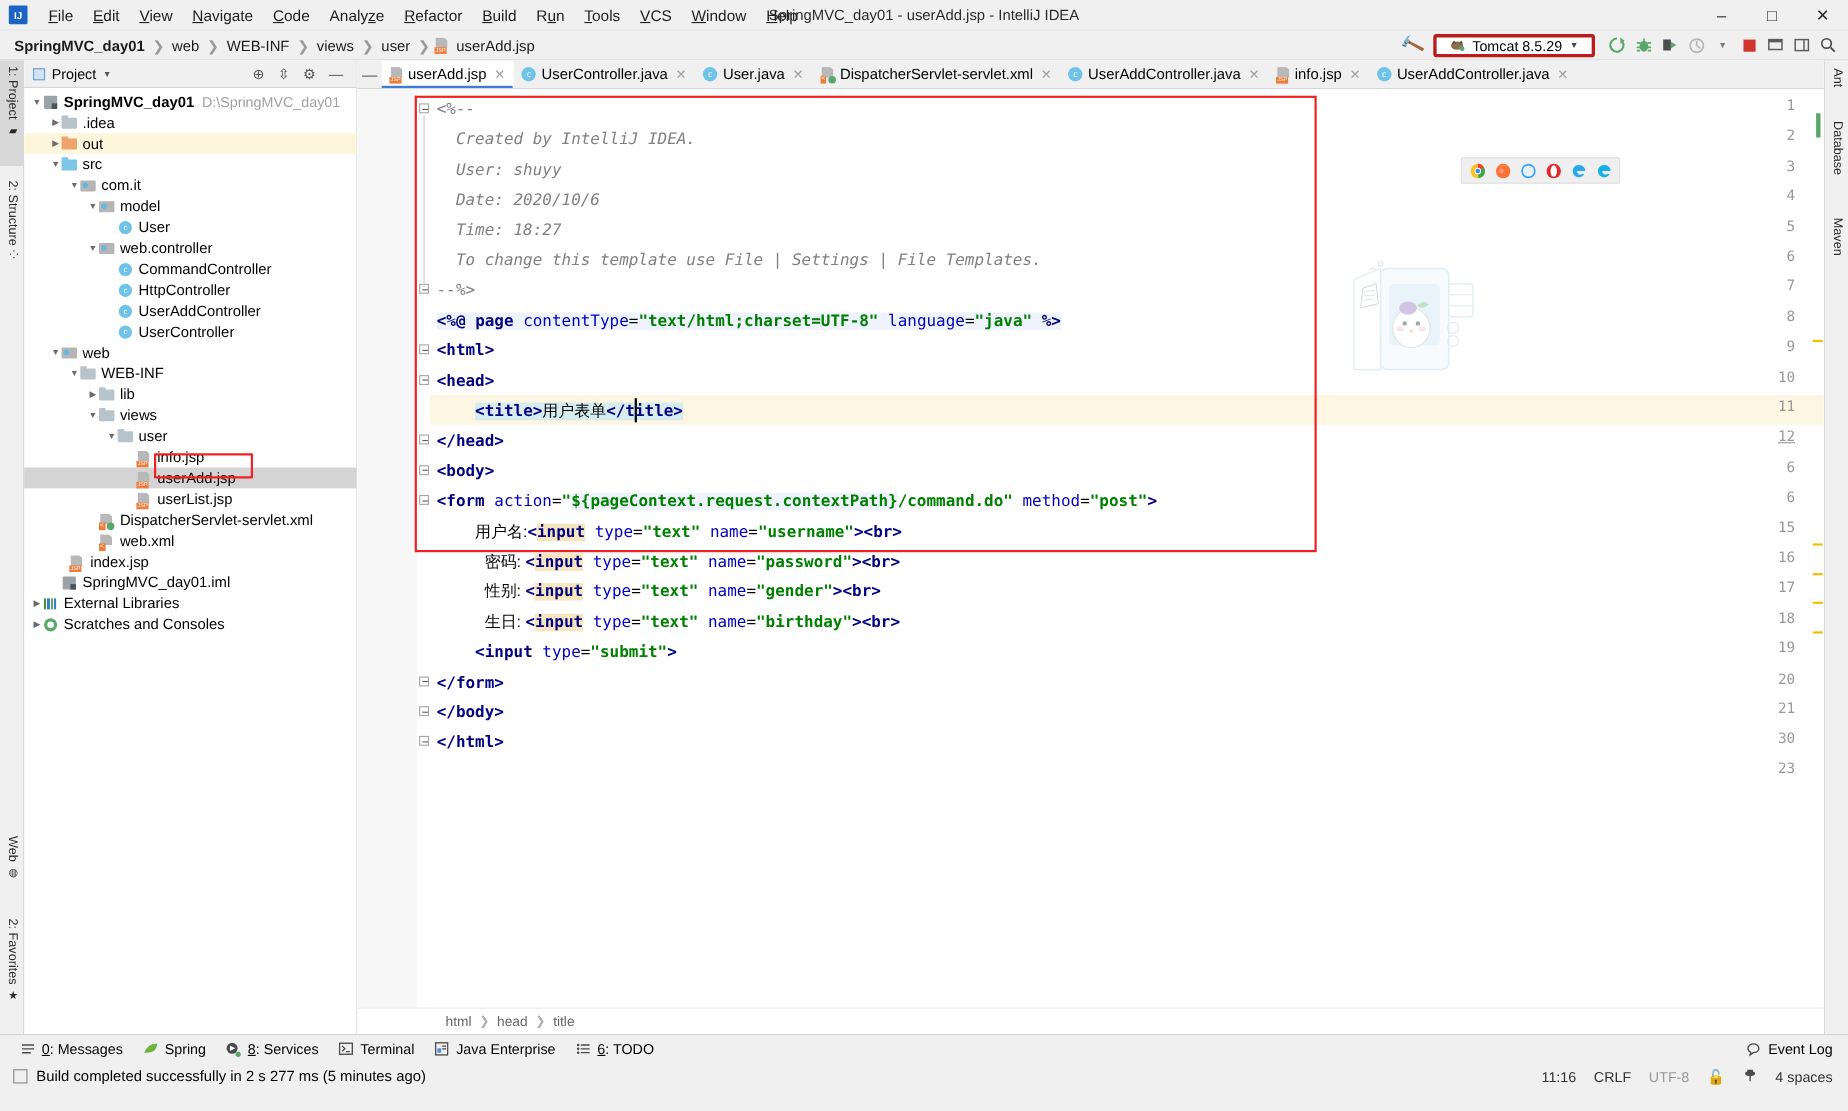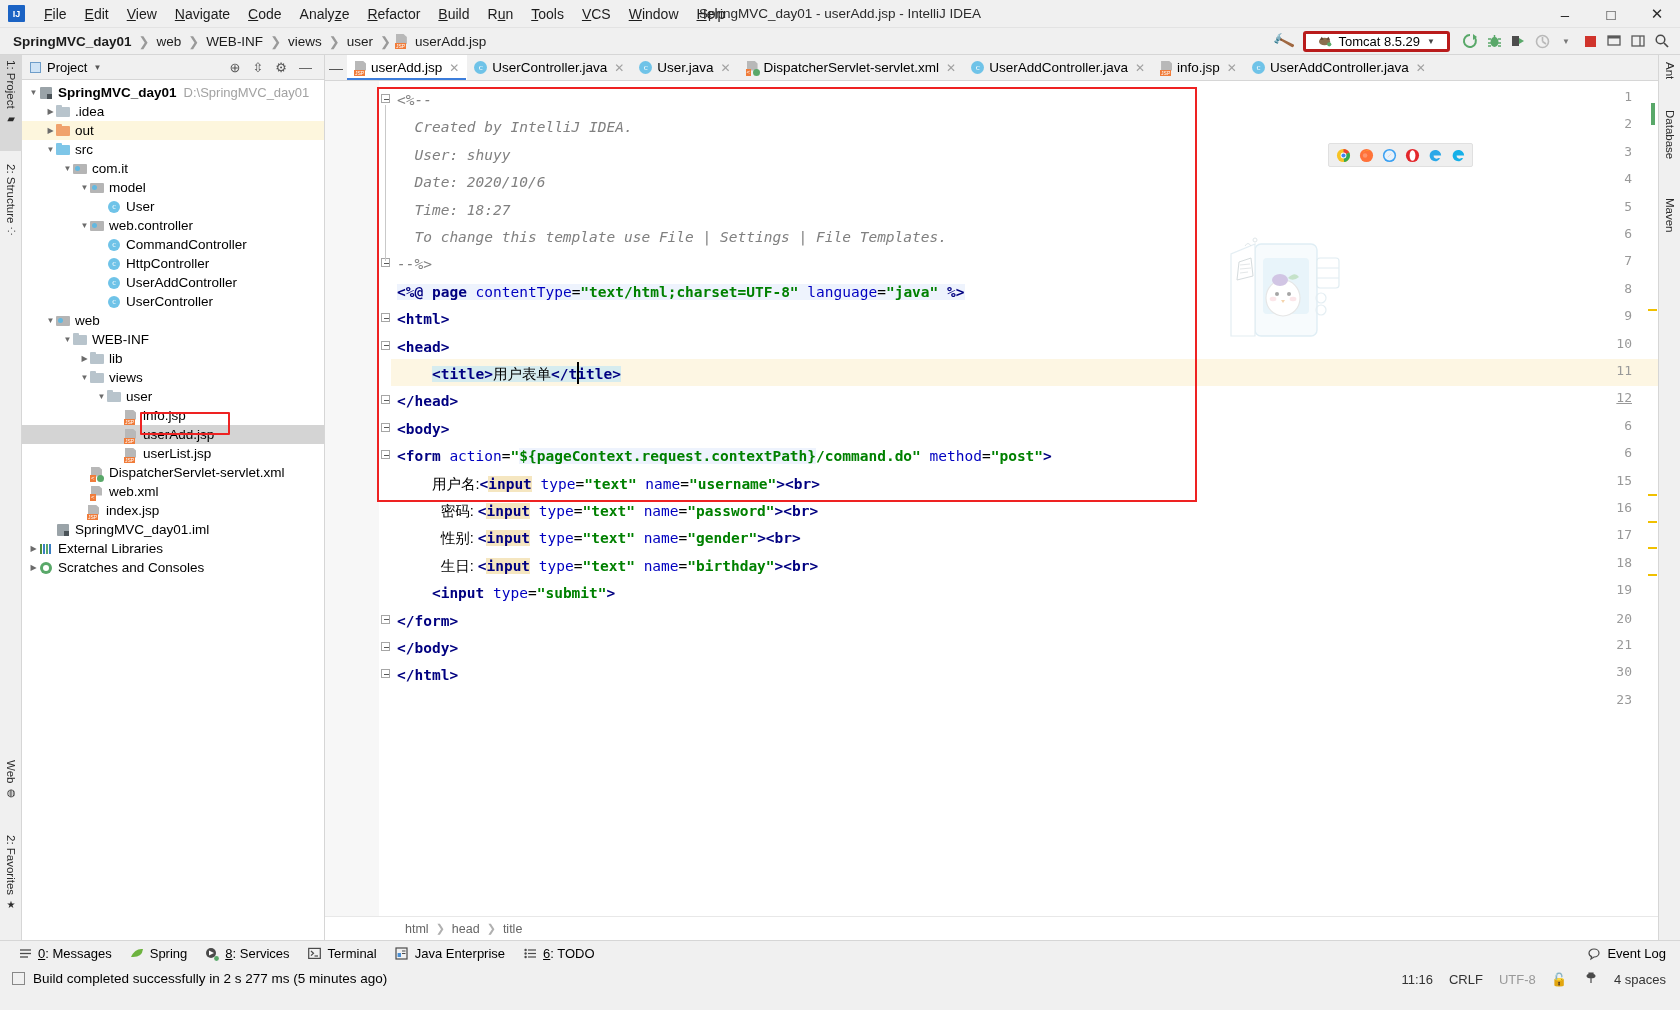--- a/index.html
+++ b/index.html
@@ -550,21 +550,21 @@
         <div class="trow" style="padding-left: 57px;">
           <span class="arrow empty">▶</span>
           <span class="ic"><span class="xmlicon" style="margin:0"><span style="position:absolute;right:-1px;bottom:-1px;width:7px;height:7px;border-radius:50%;background:#59a869;"></span></span></span>
           <span class="tlabel">DispatcherServlet-servlet.xml</span>
         </div>
         <div class="trow" style="padding-left: 57px;">
           <span class="arrow empty">▶</span>
           <span class="ic"><span class="xmlicon" style="margin:0"></span></span>
           <span class="tlabel">web.xml</span>
         </div>
-        <div class="trow" style="padding-left: 54px;">
+        <div class="trow" style="padding-left: 30px;">
           <span class="arrow empty">▶</span>
           <span class="ic"><span class="jspicon" style="margin:0"></span></span>
           <span class="tlabel">index.jsp</span>
         </div>
         <div class="trow" style="padding-left: 23px;">
           <span class="arrow empty">▶</span>
           <span class="ic">
             <span class="modicon"></span>
           </span>
           <span class="tlabel">SpringMVC_day01.iml</span>

